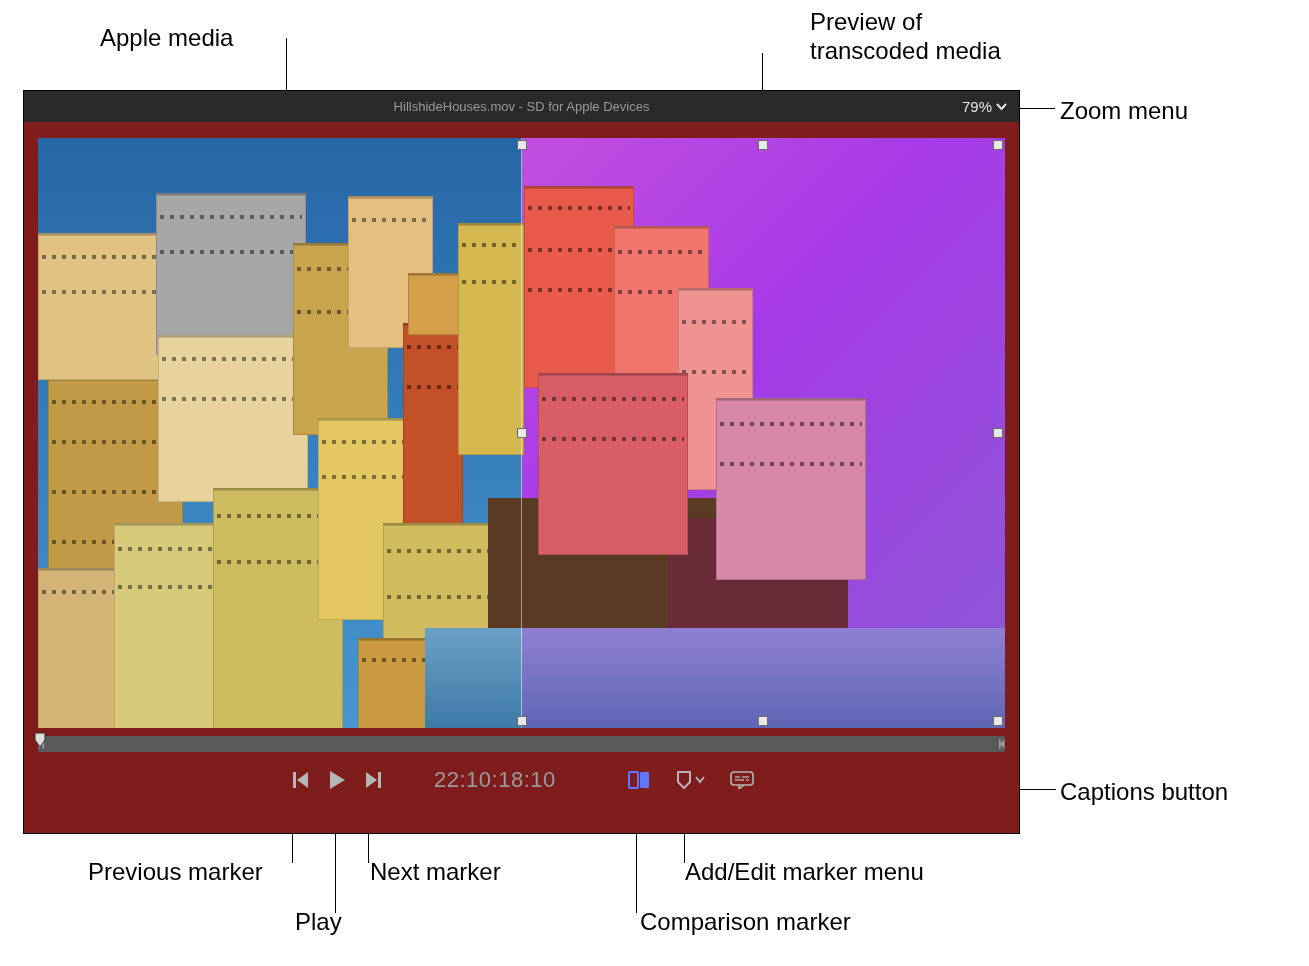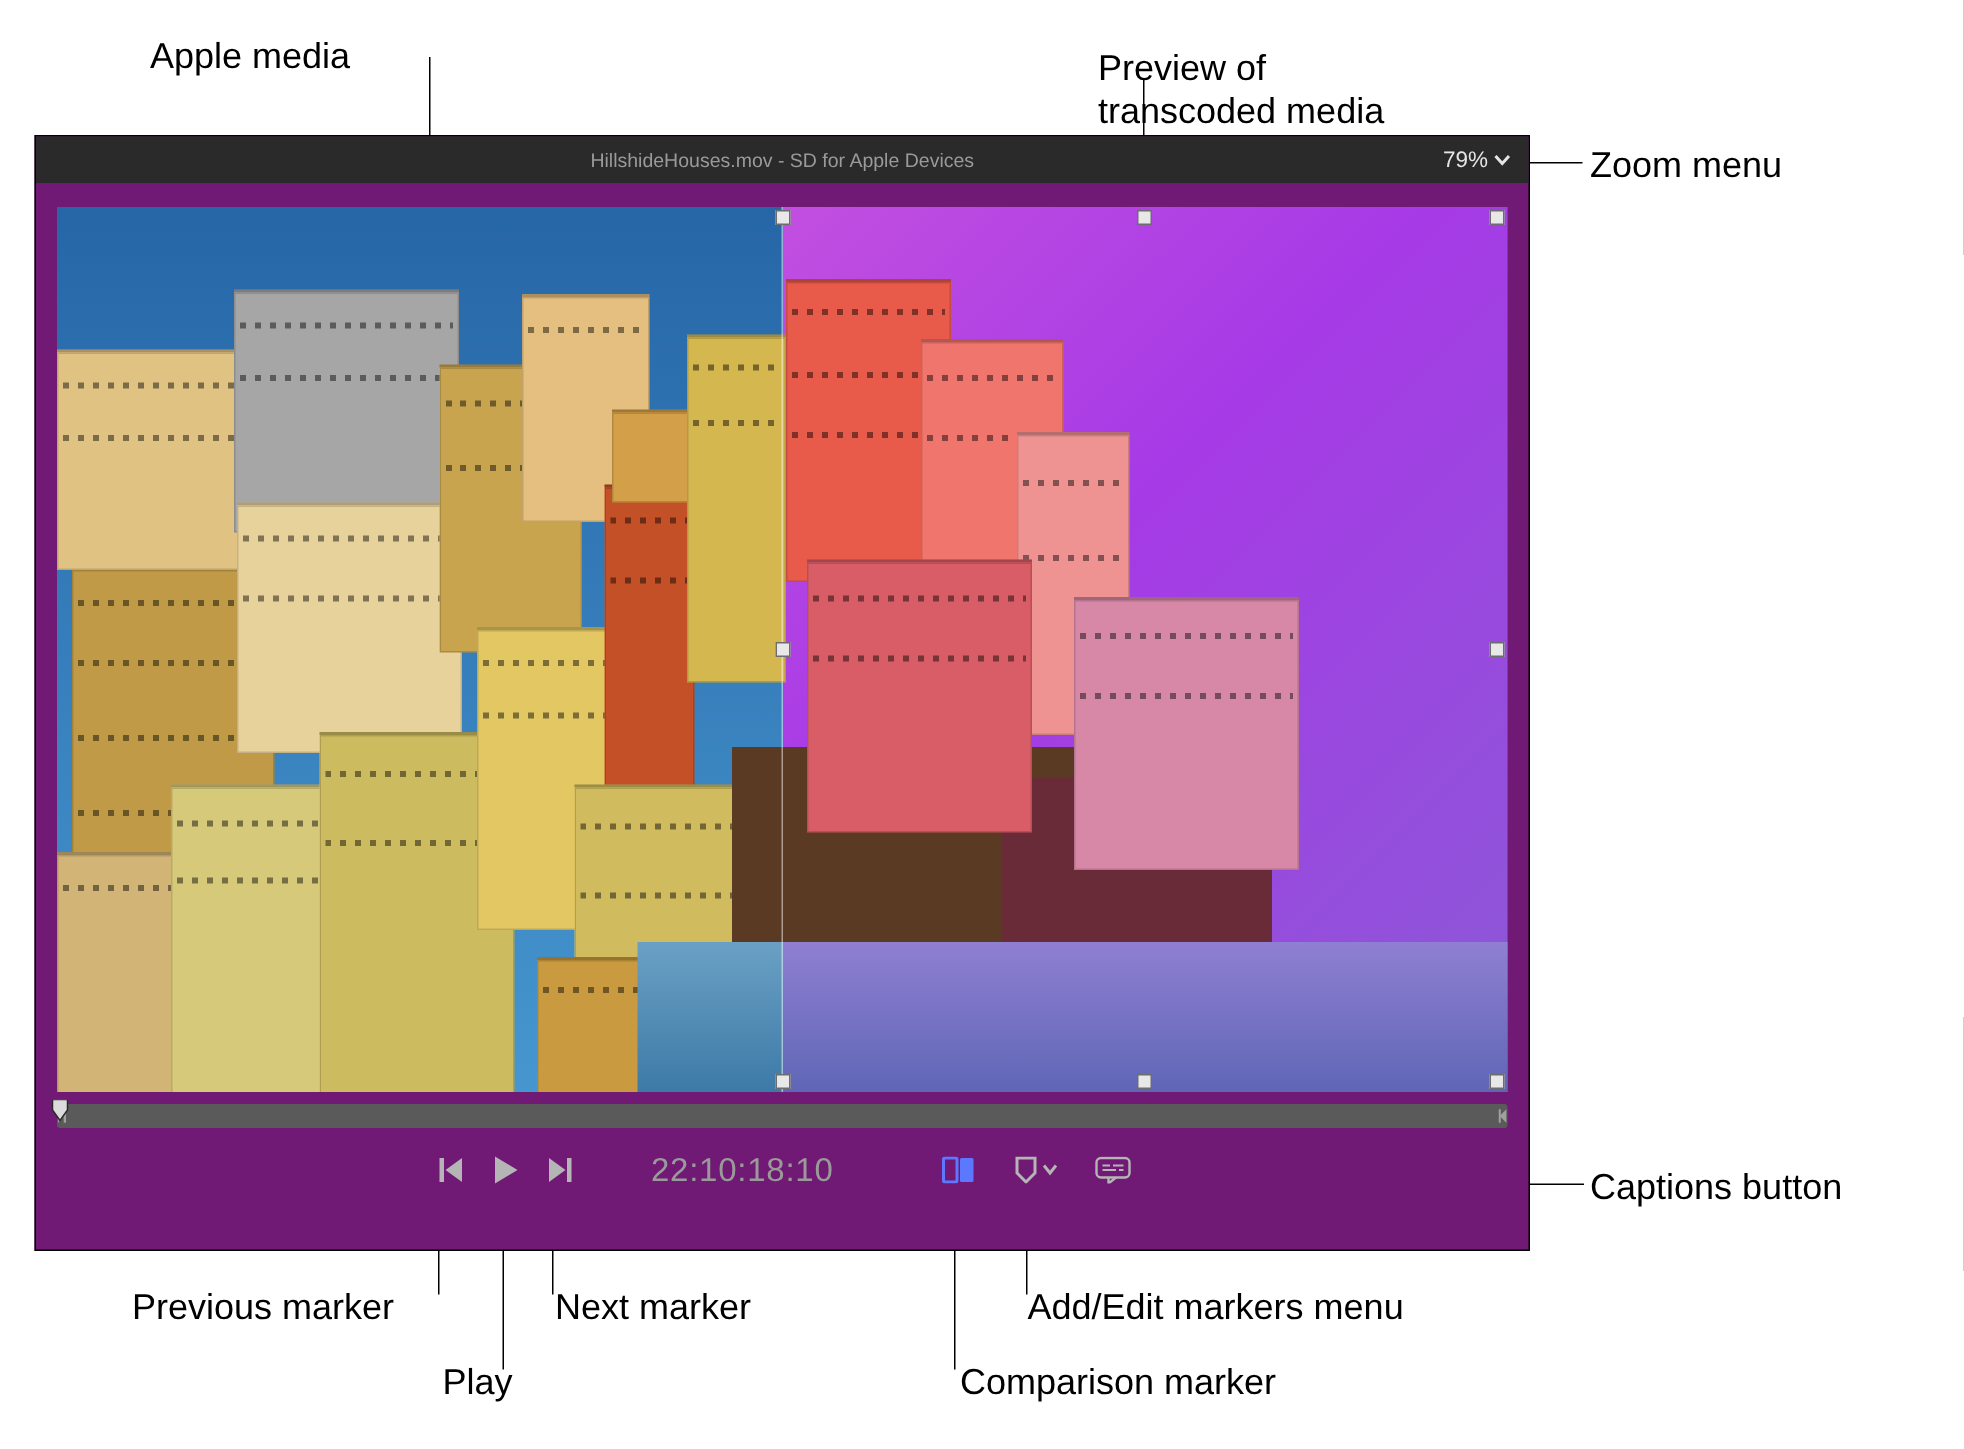--- a/index.html
+++ b/index.html
@@ -28,21 +28,21 @@
     background: #000;
   }
 
   
   .app {
     position: absolute;
     left: 23px;
     top: 90px;
     width: 995px;
     height: 742px;   
-    background: #701a75;
+    background: #7f1d1d;
     border: 1px solid #000;
   }
 
   
   .titlebar {
     position: relative;
     height: 31px;
     width: 100%;
     background: #2a2a2a;
     display: flex;
@@ -178,36 +178,36 @@
     gap: 24px;
   }
   .icon-btn { cursor: pointer; display: flex; align-items: center; }
   .controls svg { display: block; }
 </style>
 </head>
 <body>
 
 <div class="callout" style="left:100px; top:24px;">Apple media</div>
 
-<div class="callout" style="left:732px; top:8px; white-space:pre;margin-top:24px;">Preview of
+<div class="callout" style="left:810px; top:8px; white-space:pre;">Preview of
 transcoded media</div>
 
 <div class="callout" style="left:1060px; top:97px;">Zoom menu</div>
 
 <div class="callout" style="left:1060px; top:778px;">Captions button</div>
 
 <div class="callout" style="left:88px; top:858px;">Previous marker</div>
 
 <div class="callout" style="left:295px; top:908px;">Play</div>
 
 <div class="callout" style="left:370px; top:858px;">Next marker</div>
 
 <div class="callout" style="left:640px; top:908px;">Comparison marker</div>
 
-<div class="callout" style="left:685px; top:858px;">Add/Edit markers menu</div>
+<div class="callout" style="left:685px; top:858px;">Add/Edit marker menu</div>
 
 <div class="leader" style="left:286px; top:38px;  width:1px;  height:90px;"></div>
 <div class="leader" style="left:762px; top:53px;  width:1px;  height:88px;"></div>
 <div class="leader" style="left:1017px;top:108px; width:38px; height:1px;"></div>
 <div class="leader" style="left:776px; top:789px; width:280px;height:1px;"></div>
 <div class="leader" style="left:292px; top:805px; width:1px;  height:58px;"></div>
 <div class="leader" style="left:335px; top:805px; width:1px;  height:108px;"></div>
 <div class="leader" style="left:368px; top:805px; width:1px;  height:58px;"></div>
 <div class="leader" style="left:636px; top:805px; width:1px;  height:108px;"></div>
 <div class="leader" style="left:684px; top:805px; width:1px;  height:58px;"></div>

